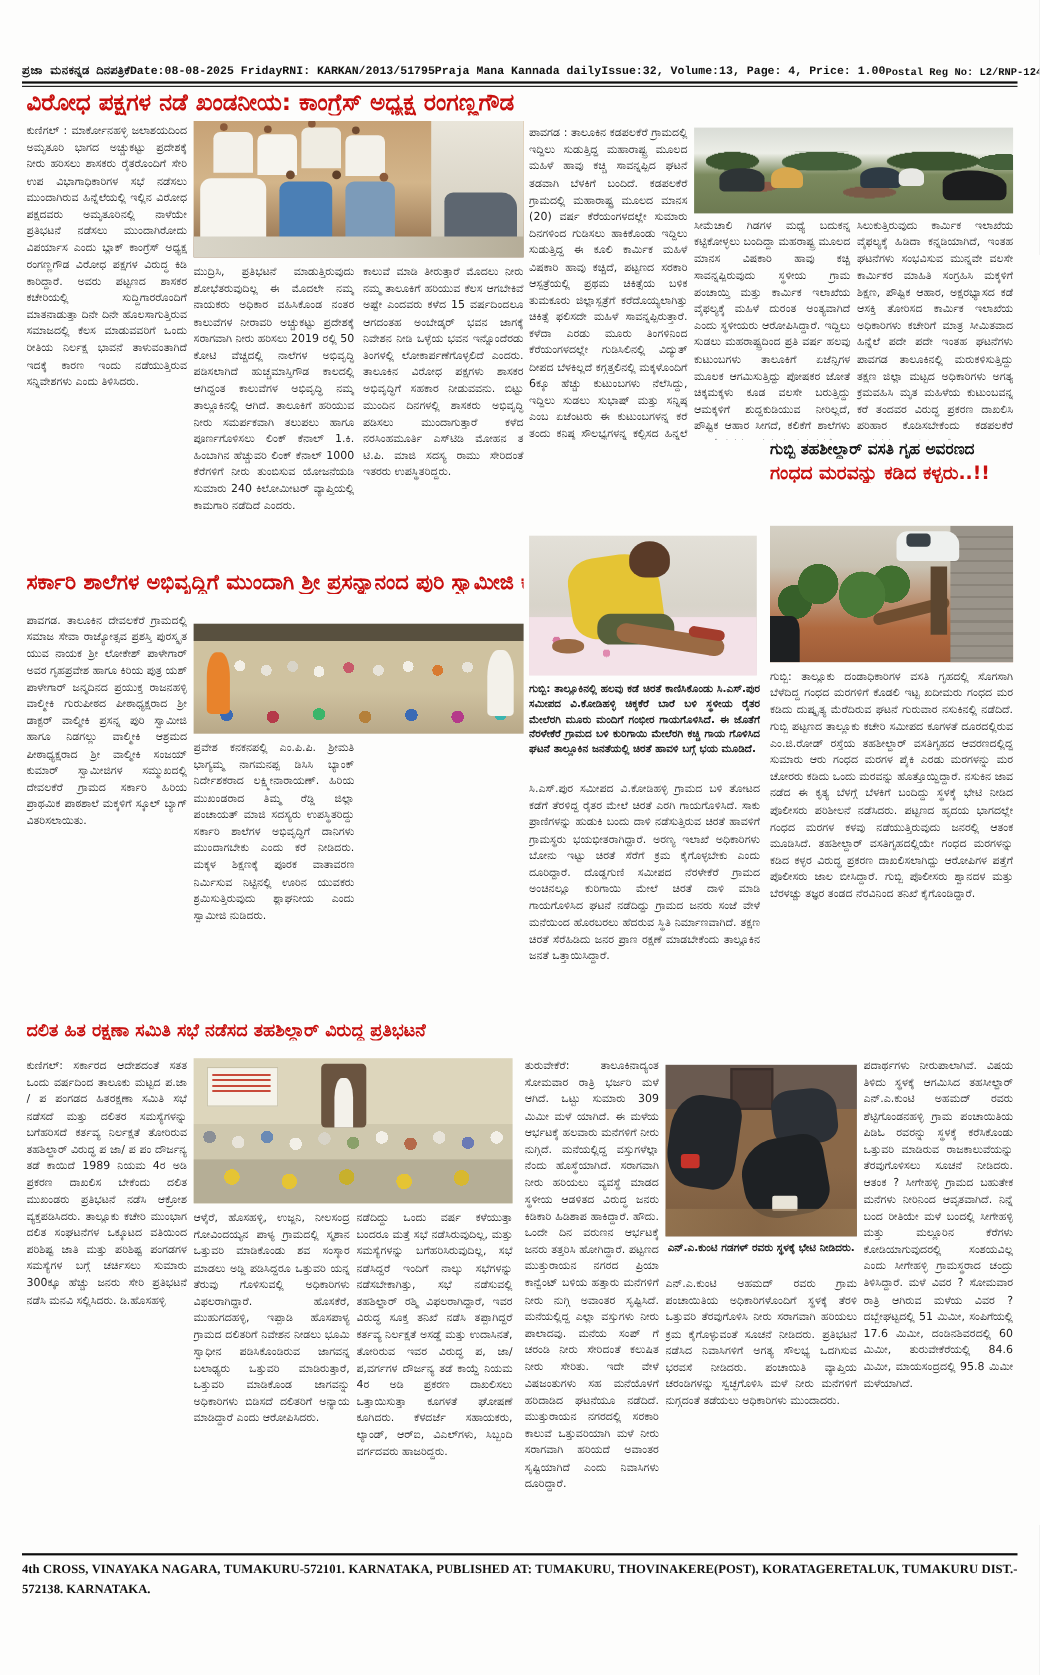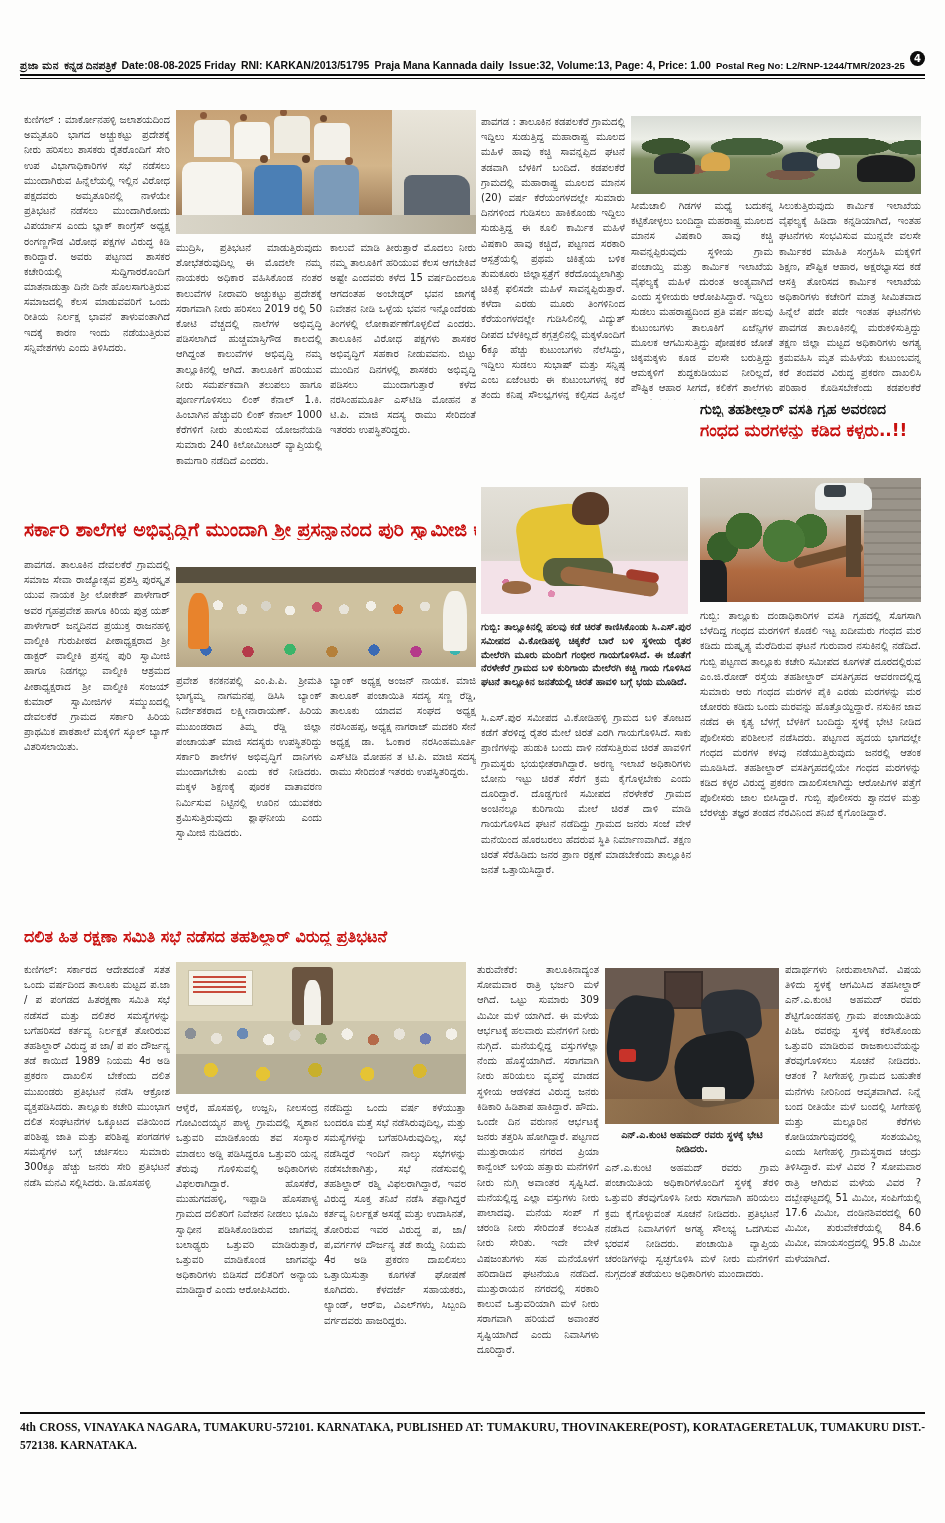--- a/index.html
+++ b/index.html
@@ -1,21 +1,21 @@
 <!DOCTYPE html>
 <html><head>
 <meta charset="utf-8">
 <style>
   html,body{margin:0;padding:0;background:#e9e9e9;}
   #page{position:relative;width:945px;height:1523px;background:#fdfdfc;margin:0 auto;
         font-family:"DejaVu Sans",sans-serif;overflow:hidden;}
   
   #masthead{position:absolute;left:20px;top:44px;width:905px;height:28px;
             display:flex;align-items:center;justify-content:space-between;}
-  #masthead .m{font-family:Liberation Sans, sans-serif;font-weight:700;font-size:10.5px;color:#111;white-space:nowrap;margin-top:14px;}
+  #masthead .m{font-family:Liberation Mono, monospace;font-weight:700;font-size:10.5px;color:#111;white-space:nowrap;margin-top:14px;}
   #logo{font-size:17px;font-weight:800;color:#20251f;letter-spacing:.5px;}
   #logo-sub{font-size:9px;font-weight:700;color:#222;}
   #rule-thick{position:absolute;left:20px;top:74px;width:905px;height:2px;background:#0c0c0c;}
   #rule-thin{position:absolute;left:20px;top:78px;width:905px;height:1px;background:#0c0c0c;}
   #page-circle{width:15px;height:15px;border-radius:50%;background:#0c0c0c;color:#fff;
                font-size:10px;font-weight:700;display:flex;align-items:center;justify-content:center;}
   
   .art{position:absolute;}
   .hl{color:#c8100e;font-weight:700;line-height:1.1;white-space:nowrap;overflow:hidden;}
   .hlb{color:#101010;font-weight:700;line-height:1.05;white-space:nowrap;overflow:hidden;}
@@ -40,20 +40,21 @@
     <span class="m">RNI: KARKAN/2013/51795</span>
     <span class="m">Praja Mana Kannada daily</span>
     <span class="m">Issue:32, Volume:13, Page: 4, Price: 1.00</span>
     <span class="m" style="font-size:9.5px">Postal Reg No: L2/RNP-1244/TMR/2023-25</span>
     <span id="page-circle">4</span>
   </div>
   <div id="rule-thick"></div>
   <div id="rule-thin"></div>
 
   <div class="art" style="left:24px;top:82px;width:452px;height:420px;">
+    <div class="hl" style="font-size:21px;width:452px;">ವಿರೋಧ ಪಕ್ಷಗಳ ನಡೆ ಖಂಡನೀಯ: ಕಾಂಗ್ರೆಸ್ ಅಧ್ಯಕ್ಷ ರಂಗಣ್ಣಗೌಡ</div>
     <div class="bt" style="left:0;top:30px;width:146px;height:390px;">ಕುಣಿಗಲ್ : ಮಾರ್ಕೋನಹಳ್ಳಿ ಜಲಾಶಯದಿಂದ ಅಮೃತೂರಿ ಭಾಗದ ಅಚ್ಚುಕಟ್ಟು ಪ್ರದೇಶಕ್ಕೆ ನೀರು ಹರಿಸಲು ಶಾಸಕರು ರೈತರೊಂದಿಗೆ ಸೇರಿ ಉಪ ವಿಭಾಗಾಧಿಕಾರಿಗಳ ಸಭೆ ನಡೆಸಲು ಮುಂದಾಗಿರುವ ಹಿನ್ನೆಲೆಯಲ್ಲಿ ಇಲ್ಲಿನ ವಿರೋಧ ಪಕ್ಷದವರು ಅಮೃತೂರಿನಲ್ಲಿ ನಾಳೆಯೇ ಪ್ರತಿಭಟನೆ ನಡೆಸಲು ಮುಂದಾಗಿರೋದು ವಿಪರ್ಯಾಸ ಎಂದು ಬ್ಲಾಕ್ ಕಾಂಗ್ರೆಸ್ ಅಧ್ಯಕ್ಷ ರಂಗಣ್ಣಗೌಡ ವಿರೋಧ ಪಕ್ಷಗಳ ವಿರುದ್ಧ ಕಿಡಿ ಕಾರಿದ್ದಾರೆ. ಅವರು ಪಟ್ಟಣದ ಶಾಸಕರ ಕಚೇರಿಯಲ್ಲಿ ಸುದ್ದಿಗಾರರೊಂದಿಗೆ ಮಾತನಾಡುತ್ತಾ ದಿನೇ ದಿನೇ ಹೊಲಸಾಗುತ್ತಿರುವ ಸಮಾಜದಲ್ಲಿ ಕೆಲಸ ಮಾಡುವವರಿಗೆ ಒಂದು ರೀತಿಯ ನಿರ್ಲಕ್ಷ ಭಾವನೆ ತಾಳುವಂತಾಗಿದೆ ಇದಕ್ಕೆ ಕಾರಣ ಇಂದು ನಡೆಯುತ್ತಿರುವ ಸನ್ನಿವೇಶಗಳು ಎಂದು ತಿಳಿಸಿದರು.</div>
     <div class="ph" style="left:152px;top:28px;width:300px;height:124px;background:linear-gradient(180deg,#c7a276 0%,#d3b58a 45%,#8d6a49 100%);">
       <div style="right:0;top:0;width:28%;height:100%;background:linear-gradient(180deg,#e9e5da,#cfc9b9);"></div>
       <div style="right:2%;bottom:8%;width:22%;height:40%;background:#5d6670;border-radius:8px 14px 4px 4px;"></div>
       <div style="left:6%;top:8%;width:12%;height:30%;background:#f3f1ea;border-radius:6px 6px 0 0;box-shadow:40px 2px 0 #f6f4ee,80px -4px 0 #efece2,120px 3px 0 #f3f1ea;"></div>
       <div style="left:8%;top:2%;width:7px;height:7px;border-radius:50%;background:#8a5a3a;box-shadow:40px 2px 0 #7d5134,80px -3px 0 #8a5a3a,120px 3px 0 #6f4a30;"></div>
       <div style="left:2%;top:42%;width:20%;height:45%;background:#f6f4ee;border-radius:10px 10px 0 0;"></div>
       <div style="left:26%;top:44%;width:16%;height:42%;background:#4b7fb5;border-radius:8px 8px 0 0;"></div>
       <div style="left:46%;top:44%;width:15%;height:42%;background:#7c9bb9;border-radius:8px 8px 0 0;"></div>
       <div style="left:28%;top:36%;width:8px;height:8px;border-radius:50%;background:#6f4a30;box-shadow:42px 0 0 #5d3e28,85px 2px 0 #8a5a3a;"></div>
@@ -87,21 +88,21 @@
       <div style="left:38%;top:68%;width:48%;height:13%;background:#9a6a44;border-radius:10px;transform:rotate(9deg);"></div>
       <div style="left:70%;top:66%;width:16%;height:8%;background:#a33c2c;border-radius:6px;transform:rotate(9deg);"></div>
       <div style="left:10%;top:74%;width:14%;height:10%;background:#9a6a44;border-radius:45%;"></div>
     </div>
     <div class="bt cap" style="left:0;top:218px;width:210px;height:86px;font-size:9.5px;line-height:1.45;">ಗುಬ್ಬಿ: ತಾಲ್ಲೂಕಿನಲ್ಲಿ ಹಲವು ಕಡೆ ಚಿರತೆ ಕಾಣಿಸಿಕೊಂಡು ಸಿ.ಎಸ್.ಪುರ ಸಮೀಪದ ವಿ.ಕೋಡಿಹಳ್ಳಿ ಚಿಕ್ಕಕೆರೆ ಬಾರೆ ಬಳಿ ಸ್ಥಳೀಯ ರೈತರ ಮೇಲೆರಗಿ ಮೂರು ಮಂದಿಗೆ ಗಂಭೀರ ಗಾಯಗೊಳಿಸಿದೆ. ಈ ಜೊತೆಗೆ ನೆರಳೇಕೆರೆ ಗ್ರಾಮದ ಬಳಿ ಕುರಿಗಾಯಿ ಮೇಲೆರಗಿ ಕಚ್ಚಿ ಗಾಯ ಗೊಳಿಸಿದ ಘಟನೆ ತಾಲ್ಲೂಕಿನ ಜನತೆಯಲ್ಲಿ ಚಿರತೆ ಹಾವಳಿ ಬಗ್ಗೆ ಭಯ ಮೂಡಿದೆ.</div>
     <div class="bt" style="left:0;top:308px;width:210px;height:197px;">ಸಿ.ಎಸ್.ಪುರ ಸಮೀಪದ ವಿ.ಕೋಡಿಹಳ್ಳಿ ಗ್ರಾಮದ ಬಳಿ ತೋಟದ ಕಡೆಗೆ ತೆರಳಿದ್ದ ರೈತರ ಮೇಲೆ ಚಿರತೆ ಎರಗಿ ಗಾಯಗೊಳಿಸಿದೆ. ಸಾಕು ಪ್ರಾಣಿಗಳನ್ನು ಹುಡುಕಿ ಬಂದು ದಾಳಿ ನಡೆಸುತ್ತಿರುವ ಚಿರತೆ ಹಾವಳಿಗೆ ಗ್ರಾಮಸ್ಥರು ಭಯಭೀತರಾಗಿದ್ದಾರೆ. ಅರಣ್ಯ ಇಲಾಖೆ ಅಧಿಕಾರಿಗಳು ಬೋನು ಇಟ್ಟು ಚಿರತೆ ಸೆರೆಗೆ ಕ್ರಮ ಕೈಗೊಳ್ಳಬೇಕು ಎಂದು ದೂರಿದ್ದಾರೆ. ದೊಡ್ಡಗುಣಿ ಸಮೀಪದ ನೆರಳೇಕೆರೆ ಗ್ರಾಮದ ಅಂಚಿನಲ್ಲೂ ಕುರಿಗಾಯಿ ಮೇಲೆ ಚಿರತೆ ದಾಳಿ ಮಾಡಿ ಗಾಯಗೊಳಿಸಿದ ಘಟನೆ ನಡೆದಿದ್ದು ಗ್ರಾಮದ ಜನರು ಸಂಜೆ ವೇಳೆ ಮನೆಯಿಂದ ಹೊರಬರಲು ಹೆದರುವ ಸ್ಥಿತಿ ನಿರ್ಮಾಣವಾಗಿದೆ. ತಕ್ಷಣ ಚಿರತೆ ಸೆರೆಹಿಡಿದು ಜನರ ಪ್ರಾಣ ರಕ್ಷಣೆ ಮಾಡಬೇಕೆಂದು ತಾಲ್ಲೂಕಿನ ಜನತೆ ಒತ್ತಾಯಿಸಿದ್ದಾರೆ.</div>
   </div>
 
   <div class="art" style="left:700px;top:402px;width:221px;height:505px;">
     <div class="hlb" style="font-size:14px;width:221px;">ಗುಬ್ಬಿ ತಹಶೀಲ್ದಾರ್ ವಸತಿ ಗೃಹ ಅವರಣದ</div>
-    <div class="hl" style="font-size:17px;margin-top:4px;width:221px;">ಗಂಧದ ಮರಗಳನ್ನು ಕಡಿದ ಕಳ್ಳರು..!!</div>
+    <div class="hl" style="font-size:17px;margin-top:4px;width:221px;">ಗಂಧದ ಮರವನ್ನು ಕಡಿದ ಕಳ್ಳರು..!!</div>
     <div class="ph" style="left:0;top:76px;width:221px;height:124px;background:linear-gradient(180deg,#d5d0c4 0%,#c9c2b2 30%,#b06a40 75%,#9e5c38 100%);">
       <div style="right:0;top:0;width:26%;height:100%;background:repeating-linear-gradient(180deg,#9a948a 0 9px,#8a847a 9px 11px);"></div>
       <div style="left:52%;top:4%;width:26%;height:22%;background:#eef0ee;border-radius:10px 12px 4px 4px;"></div>
       <div style="left:56%;top:6%;width:10%;height:9%;background:#3a4248;border-radius:4px;"></div>
       <div style="left:2%;top:22%;width:60%;height:52%;background:radial-gradient(circle 26px at 30% 40%,#3f6b2e 70%,transparent 71%),radial-gradient(circle 30px at 60% 55%,#4a7a38 70%,transparent 71%),radial-gradient(circle 22px at 14% 65%,#37602a 70%,transparent 71%),radial-gradient(circle 24px at 80% 40%,#417030 70%,transparent 71%);"></div>
       <div style="left:42%;top:58%;width:32%;height:9%;background:#6f4e30;border-radius:6px;transform:rotate(-14deg);"></div>
       <div style="left:66%;top:30%;width:7%;height:50%;background:#5c4630;"></div>
       <div style="left:0;bottom:0;width:12%;height:34%;background:#1e2022;border-radius:0 30% 0 0;"></div>
     </div>
     <div class="bt" style="left:0;top:206px;width:221px;height:299px;">ಗುಬ್ಬಿ: ತಾಲ್ಲೂಕು ದಂಡಾಧಿಕಾರಿಗಳ ವಸತಿ ಗೃಹದಲ್ಲಿ ಸೊಗಸಾಗಿ ಬೆಳೆದಿದ್ದ ಗಂಧದ ಮರಗಳಿಗೆ ಕೊಡಲಿ ಇಟ್ಟ ಖದೀಮರು ಗಂಧದ ಮರ ಕಡಿದು ದುಷ್ಕೃತ್ಯ ಮೆರೆದಿರುವ ಘಟನೆ ಗುರುವಾರ ನಸುಕಿನಲ್ಲಿ ನಡೆದಿದೆ. ಗುಬ್ಬಿ ಪಟ್ಟಣದ ತಾಲ್ಲೂಕು ಕಚೇರಿ ಸಮೀಪದ ಕೂಗಳತೆ ದೂರದಲ್ಲಿರುವ ಎಂ.ಜಿ.ರೋಡ್ ರಸ್ತೆಯ ತಹಶೀಲ್ದಾರ್ ವಸತಿಗೃಹದ ಆವರಣದಲ್ಲಿದ್ದ ಸುಮಾರು ಆರು ಗಂಧದ ಮರಗಳ ಪೈಕಿ ಎರಡು ಮರಗಳನ್ನು ಮರ ಚೋರರು ಕಡಿದು ಒಂದು ಮರವನ್ನು ಹೊತ್ತೊಯ್ದಿದ್ದಾರೆ. ನಸುಕಿನ ಜಾವ ನಡೆದ ಈ ಕೃತ್ಯ ಬೆಳಗ್ಗೆ ಬೆಳಕಿಗೆ ಬಂದಿದ್ದು ಸ್ಥಳಕ್ಕೆ ಭೇಟಿ ನೀಡಿದ ಪೊಲೀಸರು ಪರಿಶೀಲನೆ ನಡೆಸಿದರು. ಪಟ್ಟಣದ ಹೃದಯ ಭಾಗದಲ್ಲೇ ಗಂಧದ ಮರಗಳ ಕಳವು ನಡೆಯುತ್ತಿರುವುದು ಜನರಲ್ಲಿ ಆತಂಕ ಮೂಡಿಸಿದೆ. ತಹಶೀಲ್ದಾರ್ ವಸತಿಗೃಹದಲ್ಲಿಯೇ ಗಂಧದ ಮರಗಳನ್ನು ಕಡಿದ ಕಳ್ಳರ ವಿರುದ್ಧ ಪ್ರಕರಣ ದಾಖಲಿಸಲಾಗಿದ್ದು ಆರೋಪಿಗಳ ಪತ್ತೆಗೆ ಪೊಲೀಸರು ಜಾಲ ಬೀಸಿದ್ದಾರೆ. ಗುಬ್ಬಿ ಪೊಲೀಸರು ಶ್ವಾನದಳ ಮತ್ತು ಬೆರಳಚ್ಚು ತಜ್ಞರ ತಂಡದ ನೆರವಿನಿಂದ ತನಿಖೆ ಕೈಗೊಂಡಿದ್ದಾರೆ.</div>
@@ -110,21 +111,20 @@
   <div class="art" style="left:24px;top:507px;width:452px;height:443px;">
     <div class="hl" style="font-size:19px;top:12px;position:absolute;width:452px;">ಸರ್ಕಾರಿ ಶಾಲೆಗಳ ಅಭಿವೃದ್ಧಿಗೆ ಮುಂದಾಗಿ ಶ್ರೀ ಪ್ರಸನ್ನಾನಂದ ಪುರಿ ಸ್ವಾಮೀಜಿ ಕರೆ</div>
     <div class="bt" style="left:0;top:50px;width:146px;height:393px;">ಪಾವಗಡ. ತಾಲೂಕಿನ ದೇವಲಕೆರೆ ಗ್ರಾಮದಲ್ಲಿ ಸಮಾಜ ಸೇವಾ ರಾಜ್ಯೋತ್ಸವ ಪ್ರಶಸ್ತಿ ಪುರಸ್ಕೃತ ಯುವ ನಾಯಕ ಶ್ರೀ ಲೋಕೇಶ್ ಪಾಳೇಗಾರ್ ಅವರ ಗೃಹಪ್ರವೇಶ ಹಾಗೂ ಕಿರಿಯ ಪುತ್ರ ಯಶ್ ಪಾಳೇಗಾರ್ ಜನ್ಮದಿನದ ಪ್ರಯುಕ್ತ ರಾಜನಹಳ್ಳಿ ವಾಲ್ಮೀಕಿ ಗುರುಪೀಠದ ಪೀಠಾಧ್ಯಕ್ಷರಾದ ಶ್ರೀ ಡಾಕ್ಟರ್ ವಾಲ್ಮೀಕಿ ಪ್ರಸನ್ನ ಪುರಿ ಸ್ವಾಮೀಜಿ ಹಾಗೂ ನಿಡಗಲ್ಲು ವಾಲ್ಮೀಕಿ ಆಶ್ರಮದ ಪೀಠಾಧ್ಯಕ್ಷರಾದ ಶ್ರೀ ವಾಲ್ಮೀಕಿ ಸಂಜಯ್ ಕುಮಾರ್ ಸ್ವಾಮೀಜಿಗಳ ಸಮ್ಮುಖದಲ್ಲಿ ದೇವಲಕೆರೆ ಗ್ರಾಮದ ಸರ್ಕಾರಿ ಹಿರಿಯ ಪ್ರಾಥಮಿಕ ಪಾಠಶಾಲೆ ಮಕ್ಕಳಿಗೆ ಸ್ಕೂಲ್ ಬ್ಯಾಗ್ ವಿತರಿಸಲಾಯಿತು.</div>
     <div class="ph" style="left:152px;top:60px;width:300px;height:100px;background:linear-gradient(180deg,#58503f 0 16%,#cfc2a0 16% 60%,#b8a888 100%);">
       <div style="left:0;top:18%;width:100%;height:58%;background:radial-gradient(circle 7px at 6% 40%,#e8832c 70%,transparent 71%),radial-gradient(circle 7px at 14% 35%,#f3f0e8 70%,transparent 71%),radial-gradient(circle 7px at 22% 42%,#e8e4da 70%,transparent 71%),radial-gradient(circle 7px at 30% 36%,#d8d4c8 70%,transparent 71%),radial-gradient(circle 7px at 38% 44%,#f3f0e8 70%,transparent 71%),radial-gradient(circle 7px at 47% 38%,#c85a6a 70%,transparent 71%),radial-gradient(circle 7px at 56% 42%,#e8e4da 70%,transparent 71%),radial-gradient(circle 7px at 65% 36%,#f3f0e8 70%,transparent 71%),radial-gradient(circle 7px at 74% 42%,#d87a30 70%,transparent 71%),radial-gradient(circle 7px at 83% 37%,#e8e4da 70%,transparent 71%),radial-gradient(circle 7px at 92% 42%,#f3f0e8 70%,transparent 71%);"></div>
       <div style="left:0;bottom:0;width:100%;height:34%;background:radial-gradient(circle 8px at 10% 50%,#3a6ab5 70%,transparent 71%),radial-gradient(circle 8px at 24% 55%,#b53a4a 70%,transparent 71%),radial-gradient(circle 8px at 38% 48%,#3ab56a 70%,transparent 71%),radial-gradient(circle 8px at 52% 55%,#b5803a 70%,transparent 71%),radial-gradient(circle 8px at 66% 50%,#3a6ab5 70%,transparent 71%),radial-gradient(circle 8px at 80% 55%,#b53a8a 70%,transparent 71%),radial-gradient(circle 8px at 93% 48%,#3ab5b0 70%,transparent 71%);"></div>
       <div style="left:4%;top:26%;width:7%;height:56%;background:#e8832c;border-radius:40% 40% 4px 4px;"></div>
       <div style="right:3%;top:24%;width:8%;height:60%;background:#f3f1ea;border-radius:40% 40% 4px 4px;"></div>
     </div>
     <div class="bt" style="left:152px;top:166px;width:146px;height:277px;">ಪ್ರವೇಶ ಕನಕನಪಲ್ಲಿ ಎಂ.ಪಿ.ಪಿ. ಶ್ರೀಮತಿ ಭಾಗ್ಯಮ್ಮ ನಾಗಮನಪ್ಪ ಡಿಸಿಸಿ ಬ್ಯಾಂಕ್ ನಿರ್ದೇಶಕರಾದ ಲಕ್ಷ್ಮೀನಾರಾಯಣ್. ಹಿರಿಯ ಮುಖಂಡರಾದ ತಿಮ್ಮ ರೆಡ್ಡಿ ಜಿಲ್ಲಾ ಪಂಚಾಯತ್ ಮಾಜಿ ಸದಸ್ಯರು ಉಪಸ್ಥಿತರಿದ್ದು ಸರ್ಕಾರಿ ಶಾಲೆಗಳ ಅಭಿವೃದ್ಧಿಗೆ ದಾನಿಗಳು ಮುಂದಾಗಬೇಕು ಎಂದು ಕರೆ ನೀಡಿದರು. ಮಕ್ಕಳ ಶಿಕ್ಷಣಕ್ಕೆ ಪೂರಕ ವಾತಾವರಣ ನಿರ್ಮಿಸುವ ನಿಟ್ಟಿನಲ್ಲಿ ಊರಿನ ಯುವಕರು ಶ್ರಮಿಸುತ್ತಿರುವುದು ಶ್ಲಾಘನೀಯ ಎಂದು ಸ್ವಾಮೀಜಿ ನುಡಿದರು.</div>
-    <div class="bt" style="left:306px;top:166px;width:146px;height:277px;">ಬ್ಯಾಂಕ್ ಅಧ್ಯಕ್ಷ ಅಂಜನ್ ನಾಯಕ. ಮಾಜಿ ತಾಲೂಕ್ ಪಂಚಾಯಿತಿ ಸದಸ್ಯ ಸಣ್ಣ ರೆಡ್ಡಿ, ತಾಲೂಕು ಯಾದವ ಸಂಘದ ಅಧ್ಯಕ್ಷ ನರಸಿಂಹಪ್ಪ, ಅಧ್ಯಕ್ಷ ನಾಗರಾಜ್ ಮದಕರಿ ಸೇನೆ ಅಧ್ಯಕ್ಷ ಡಾ. ಓಂಕಾರ ನರಸಿಂಹಮೂರ್ತಿ ಎಸ್‌ಟಿಡಿ ಮೋಹನ ತ ಟಿ.ಪಿ. ಮಾಜಿ ಸದಸ್ಯ ರಾಮು ಸೇರಿದಂತೆ ಇತರರು ಉಪಸ್ಥಿತರಿದ್ದರು.</div>
   </div>
 
   <div class="art" style="left:24px;top:920px;width:443px;height:490px;">
     <div class="hl" style="font-size:16px;top:8px;position:absolute;width:443px;">ದಲಿತ ಹಿತ ರಕ್ಷಣಾ ಸಮಿತಿ ಸಭೆ ನಡೆಸದ ತಹಶಿಲ್ದಾರ್ ವಿರುದ್ಧ ಪ್ರತಿಭಟನೆ</div>
     <div class="bt" style="left:0;top:42px;width:146px;height:446px;">ಕುಣಿಗಲ್: ಸರ್ಕಾರದ ಆದೇಶದಂತೆ ಸತತ ಒಂದು ವರ್ಷದಿಂದ ತಾಲೂಕು ಮಟ್ಟದ ಪ.ಜಾ / ಪ ಪಂಗಡದ ಹಿತರಕ್ಷಣಾ ಸಮಿತಿ ಸಭೆ ನಡೆಸದೆ ಮತ್ತು ದಲಿತರ ಸಮಸ್ಯೆಗಳನ್ನು ಬಗೆಹರಿಸದೆ ಕರ್ತವ್ಯ ನಿರ್ಲಕ್ಷತೆ ತೋರಿರುವ ತಹಶಿಲ್ದಾರ್ ವಿರುದ್ಧ ಪ ಜಾ/ ಪ ಪಂ ದೌರ್ಜನ್ಯ ತಡೆ ಕಾಯಿದೆ 1989 ನಿಯಮ 4ರ ಅಡಿ ಪ್ರಕರಣ ದಾಖಲಿಸ ಬೇಕೆಂದು ದಲಿತ ಮುಖಂಡರು ಪ್ರತಿಭಟನೆ ನಡೆಸಿ ಆಕ್ರೋಶ ವ್ಯಕ್ತಪಡಿಸಿದರು. ತಾಲ್ಲೂಕು ಕಚೇರಿ ಮುಂಭಾಗ ದಲಿತ ಸಂಘಟನೆಗಳ ಒಕ್ಕೂಟದ ವತಿಯಿಂದ ಪರಿಶಿಷ್ಟ ಜಾತಿ ಮತ್ತು ಪರಿಶಿಷ್ಟ ಪಂಗಡಗಳ ಸಮಸ್ಯೆಗಳ ಬಗ್ಗೆ ಚರ್ಚಿಸಲು ಸುಮಾರು 300ಕ್ಕೂ ಹೆಚ್ಚು ಜನರು ಸೇರಿ ಪ್ರತಿಭಟನೆ ನಡೆಸಿ ಮನವಿ ಸಲ್ಲಿಸಿದರು. ಡಿ.ಹೊಸಹಳ್ಳಿ</div>
     <div class="ph" style="left:152px;top:42px;width:290px;height:132px;background:linear-gradient(180deg,#ddd6bc 0 45%,#cfc8ae 45% 100%);">
       <div style="left:40%;top:4%;width:14%;height:44%;background:#6a5440;border-radius:4px;"></div>
       <div style="left:4%;top:6%;width:22%;height:26%;background:#f5f3ea;border:1px solid #c9c2a8;"></div>
       <div style="left:6%;top:10%;width:18%;height:16%;background:repeating-linear-gradient(0deg,transparent 0 3px,#c84a3a 3px 5px);"></div>
       <div style="left:44%;top:14%;width:6%;height:34%;background:#f3f1ea;border-radius:40% 40% 0 0;"></div>
@@ -139,21 +139,21 @@
     <div class="bt" style="left:0;top:42px;width:122px;height:446px;">ತುರುವೇಕೆರೆ: ತಾಲೂಕಿನಾದ್ಯಂತ ಸೋಮವಾರ ರಾತ್ರಿ ಭರ್ಜರಿ ಮಳೆ ಆಗಿದೆ. ಒಟ್ಟು ಸುಮಾರು 309 ಮಿಮೀ ಮಳೆ ಯಾಗಿದೆ. ಈ ಮಳೆಯ ಆರ್ಭಟಕ್ಕೆ ಹಲವಾರು ಮನೆಗಳಿಗೆ ನೀರು ನುಗ್ಗಿದೆ. ಮನೆಯಲ್ಲಿದ್ದ ವಸ್ತುಗಳೆಲ್ಲಾ ನೆಂದು ಹೊಸ್ಥೆಯಾಗಿದೆ. ಸರಾಗವಾಗಿ ನೀರು ಹರಿಯಲು ವ್ಯವಸ್ಥೆ ಮಾಡದ ಸ್ಥಳೀಯ ಆಡಳಿತದ ವಿರುದ್ಧ ಜನರು ಕಿಡಿಕಾರಿ ಹಿಡಿಶಾಪ ಹಾಕಿದ್ದಾರೆ. ಹೌದು. ಒಂದೇ ದಿನ ವರುಣನ ಆರ್ಭಟಕ್ಕೆ ಜನರು ತತ್ತರಿಸಿ ಹೋಗಿದ್ದಾರೆ. ಪಟ್ಟಣದ ಮುತ್ತುರಾಯನ ನಗರದ ಪ್ರಿಯಾ ಕಾನ್ವೆಂಟ್ ಬಳಿಯ ಹತ್ತಾರು ಮನೆಗಳಿಗೆ ನೀರು ನುಗ್ಗಿ ಅವಾಂತರ ಸೃಷ್ಟಿಸಿದೆ. ಮನೆಯಲ್ಲಿದ್ದ ಎಲ್ಲಾ ವಸ್ತುಗಳು ನೀರು ಪಾಲಾದವು. ಮನೆಯ ಸಂಪ್ ಗೆ ಚರಂಡಿ ನೀರು ಸೇರಿದಂತೆ ಕಲುಷಿತ ನೀರು ಸೇರಿತು. ಇದೇ ವೇಳೆ ವಿಷಜಂತುಗಳು ಸಹ ಮನೆಯೊಳಗೆ ಹರಿದಾಡಿದ ಘಟನೆಯೂ ನಡೆದಿದೆ. ಮುತ್ತುರಾಯನ ನಗರದಲ್ಲಿ ಸರಕಾರಿ ಕಾಲುವೆ ಒತ್ತುವರಿಯಾಗಿ ಮಳೆ ನೀರು ಸರಾಗವಾಗಿ ಹರಿಯದೆ ಅವಾಂತರ ಸೃಷ್ಟಿಯಾಗಿದೆ ಎಂದು ನಿವಾಸಿಗಳು ದೂರಿದ್ದಾರೆ.</div>
     <div class="ph" style="left:128px;top:48px;width:174px;height:156px;background:linear-gradient(180deg,#6a5a50 0 26%,#8a6848 26% 60%,#7a5c40 100%);">
       <div style="left:34%;top:2%;width:20%;height:22%;background:#4a3a34;border:2px solid #3a2e2a;"></div>
       <div style="left:2%;top:18%;width:36%;height:54%;background:#23262a;border-radius:40% 20% 30% 40%;transform:rotate(8deg);"></div>
       <div style="left:8%;top:52%;width:10%;height:8%;background:#c8332a;border-radius:3px;"></div>
       <div style="left:56%;top:14%;width:34%;height:32%;background:#2c3036;border-radius:30% 40% 30% 30%;transform:rotate(-6deg);"></div>
       <div style="left:40%;top:42%;width:44%;height:46%;background:#1e2124;border-radius:45% 25% 30% 40%;transform:rotate(-10deg);"></div>
       <div style="left:56%;top:76%;width:13%;height:9%;background:#e8e4d8;border-radius:2px;"></div>
       <div style="left:0;bottom:0;width:100%;height:16%;background:linear-gradient(90deg,#9a7a54,#8a6a48 50%,#9a7a54);opacity:.7;"></div>
     </div>
-    <div class="bt cap" style="left:128px;top:208px;width:174px;height:28px;font-size:9.5px;text-align:center;">ಎನ್.ಎ.ಕುಂಟಿ ಅಹಮದ್ ರವರು ಸ್ಥಳಕ್ಕೆ ಭೇಟಿ ನೀಡಿದರು.</div>
+    <div class="bt cap" style="left:128px;top:208px;width:174px;height:28px;font-size:9.5px;text-align:center;">ಎನ್.ಎ.ಕುಂಟಿ ಗಡಗಳ್ ರವರು ಸ್ಥಳಕ್ಕೆ ಭೇಟಿ ನೀಡಿದರು.</div>
     <div class="bt" style="left:128px;top:240px;width:174px;height:248px;">ಎನ್.ಎ.ಕುಂಟಿ ಅಹಮದ್ ರವರು ಗ್ರಾಮ ಪಂಚಾಯಿತಿಯ ಅಧಿಕಾರಿಗಳೊಂದಿಗೆ ಸ್ಥಳಕ್ಕೆ ತೆರಳಿ ಒತ್ತುವರಿ ತೆರವುಗೊಳಿಸಿ ನೀರು ಸರಾಗವಾಗಿ ಹರಿಯಲು ಕ್ರಮ ಕೈಗೊಳ್ಳುವಂತೆ ಸೂಚನೆ ನೀಡಿದರು. ಪ್ರತಿಭಟನೆ ನಡೆಸಿದ ನಿವಾಸಿಗಳಿಗೆ ಅಗತ್ಯ ಸೌಲಭ್ಯ ಒದಗಿಸುವ ಭರವಸೆ ನೀಡಿದರು. ಪಂಚಾಯಿತಿ ವ್ಯಾಪ್ತಿಯ ಚರಂಡಿಗಳನ್ನು ಸ್ವಚ್ಛಗೊಳಿಸಿ ಮಳೆ ನೀರು ಮನೆಗಳಿಗೆ ನುಗ್ಗದಂತೆ ತಡೆಯಲು ಅಧಿಕಾರಿಗಳು ಮುಂದಾದರು.</div>
     <div class="bt" style="left:308px;top:42px;width:136px;height:446px;">ಪದಾರ್ಥಗಳು ನೀರುಪಾಲಾಗಿವೆ. ವಿಷಯ ತಿಳಿದು ಸ್ಥಳಕ್ಕೆ ಆಗಮಿಸಿದ ತಹಸೀಲ್ದಾರ್ ಎನ್.ಎ.ಕುಂಟಿ ಅಹಮದ್ ರವರು ಶೆಟ್ಟಿಗೊಂಡನಹಳ್ಳಿ ಗ್ರಾಮ ಪಂಚಾಯಿತಿಯ ಪಿಡಿಓ ರವರನ್ನು ಸ್ಥಳಕ್ಕೆ ಕರೆಸಿಕೊಂಡು ಒತ್ತುವರಿ ಮಾಡಿರುವ ರಾಜಕಾಲುವೆಯನ್ನು ತೆರವುಗೊಳಿಸಲು ಸೂಚನೆ ನೀಡಿದರು. ಆತಂಕ ? ಸೀಗೇಹಳ್ಳಿ ಗ್ರಾಮದ ಬಹುತೇಕ ಮನೆಗಳು ನೀರಿನಿಂದ ಆವೃತವಾಗಿದೆ. ನಿನ್ನೆ ಬಂದ ರೀತಿಯೇ ಮಳೆ ಬಂದಲ್ಲಿ ಸೀಗೇಹಳ್ಳಿ ಮತ್ತು ಮಲ್ಲೂರಿನ ಕೆರೆಗಳು ಕೋಡಿಯಾಗುವುದರಲ್ಲಿ ಸಂಶಯವಿಲ್ಲ ಎಂದು ಸೀಗೇಹಳ್ಳಿ ಗ್ರಾಮಸ್ಥರಾದ ಚಂದ್ರು ತಿಳಿಸಿದ್ದಾರೆ. ಮಳೆ ವಿವರ ? ಸೋಮವಾರ ರಾತ್ರಿ ಆಗಿರುವ ಮಳೆಯ ವಿವರ ? ದಬ್ಬೇಘಟ್ಟದಲ್ಲಿ 51 ಮಿಮೀ, ಸಂಪಿಗೆಯಲ್ಲಿ 17.6 ಮಿಮೀ, ದಂಡಿನಶಿವರದಲ್ಲಿ 60 ಮಿಮೀ, ತುರುವೇಕೆರೆಯಲ್ಲಿ 84.6 ಮಿಮೀ, ಮಾಯಸಂದ್ರದಲ್ಲಿ 95.8 ಮಿಮೀ ಮಳೆಯಾಗಿದೆ.</div>
   </div>
 
   <div id="footer">
     <div class="fl">4th CROSS, VINAYAKA NAGARA, TUMAKURU-572101. KARNATAKA,  PUBLISHED AT: TUMAKURU, THOVINAKERE(POST), KORATAGERETALUK, TUMAKURU DIST.- 572138. KARNATAKA.</div>
 
   </div>
 
 </div>

